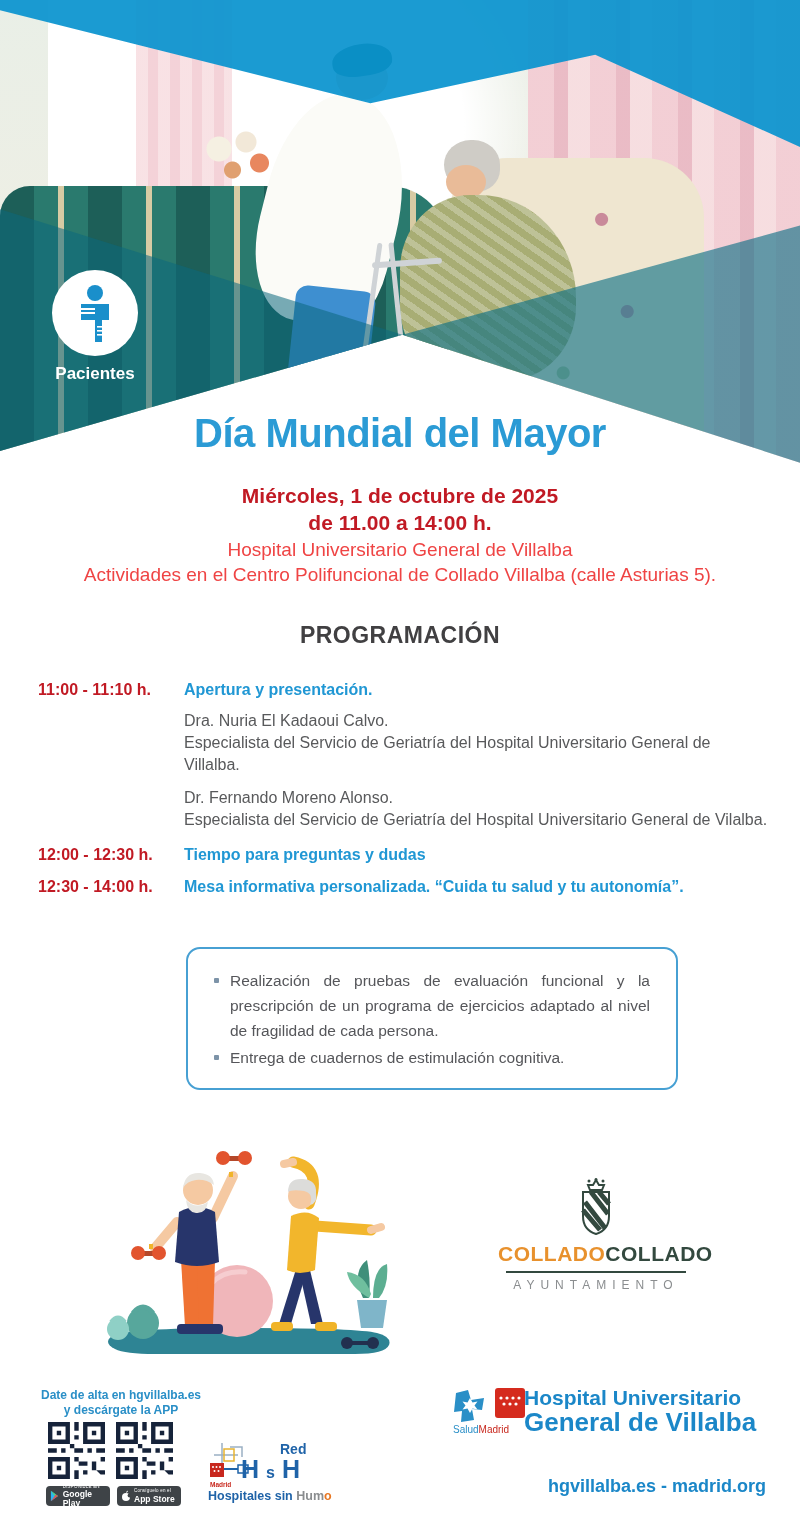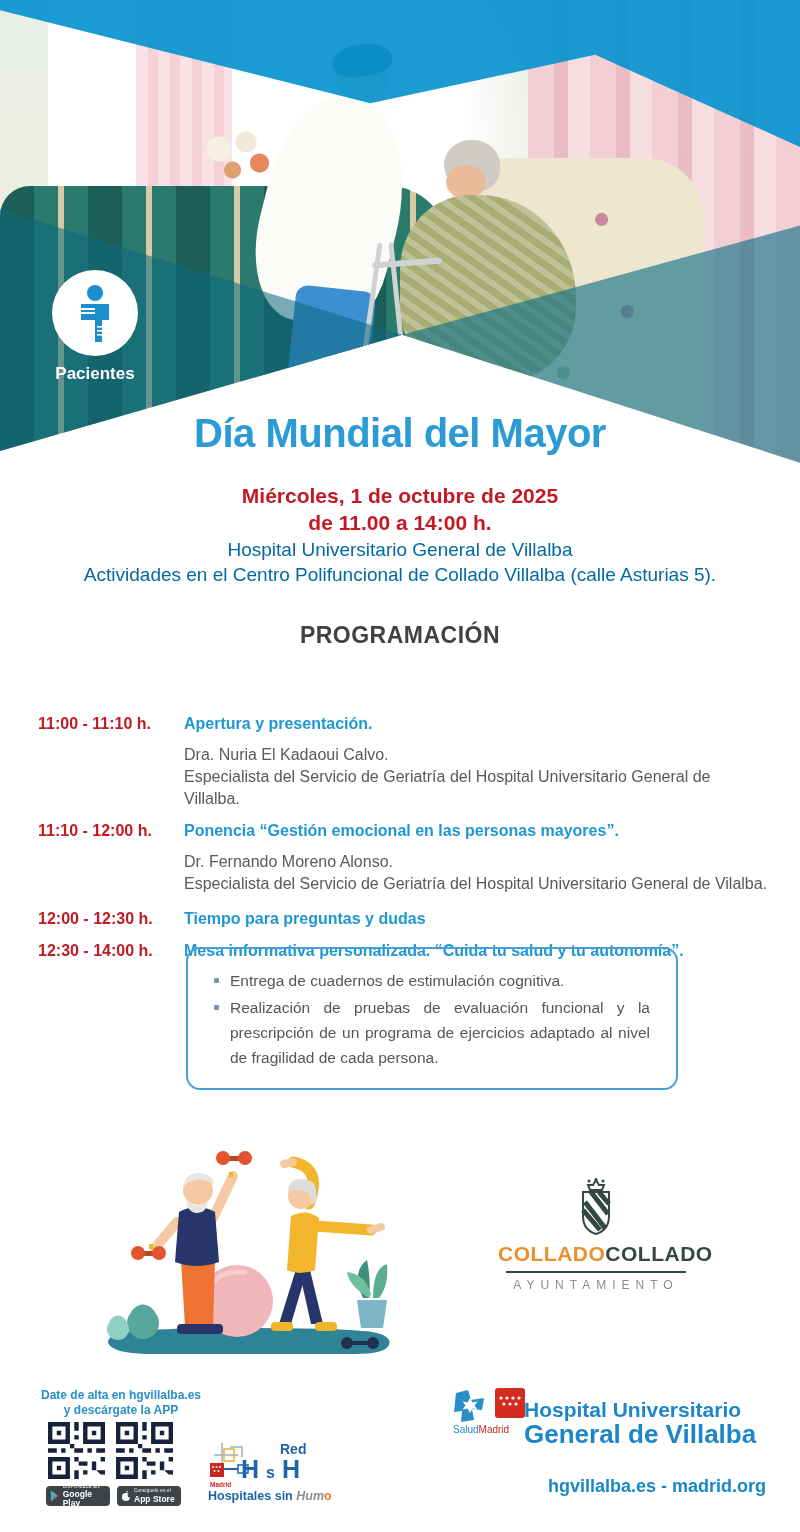--- a/index.html
+++ b/index.html
@@ -57,27 +57,27 @@
   .badge{position:absolute;left:52px;top:270px;width:86px;height:86px;background:#fff;border-radius:50%;
     display:flex;align-items:center;justify-content:center;}
   .badge-label{position:absolute;left:30px;top:364px;width:130px;text-align:center;color:#fff;
     font-weight:bold;font-size:17px;}
 
   
   .title{position:absolute;left:0;top:411px;width:100%;text-align:center;color:var(--blue);
     font-size:40px;font-weight:bold;letter-spacing:-.5px;}
   .date-line{position:absolute;width:100%;text-align:center;color:var(--red);font-weight:bold;font-size:21px;}
   .d1{top:484px;} .d2{top:511px;}
-  .venue-line{position:absolute;width:100%;text-align:center;color:#0369a1;font-size:19px;}
+  .venue-line{position:absolute;width:100%;text-align:center;color:#ef4444;font-size:19px;}
   .v1{top:539px;} .v2{top:564px;}
 
   
   .prog-heading{position:absolute;left:0;top:622px;width:100%;text-align:center;color:#414042;
     font-size:23px;font-weight:bold;letter-spacing:.5px;}
-  .program{position:absolute;left:38px;top:715px;width:730px;}
+  .program{position:absolute;left:38px;top:681px;width:730px;}
   .prog-row{display:flex;align-items:flex-start;}
   .prog-time{width:146px;flex:0 0 146px;color:var(--red);font-weight:bold;font-size:16px;}
   .prog-title{color:#2097d4;font-weight:bold;font-size:16px;}
   .prog-speaker{margin:11px 0 0 146px;color:#58595b;font-size:16px;line-height:1.38;}
   .mt1{margin-top:12px;} .mt2{margin-top:15px;} .mt3{margin-top:14px;}
 
   
   .info-box{position:absolute;left:186px;top:947px;width:492px;border:2px solid var(--box-border);
     border-radius:14px;padding:19px 26px 16px 24px;}
   .info-box ul{list-style:none;}
@@ -107,27 +107,27 @@
   .store-txt{color:#fff;line-height:1;}
   .store-txt .small{display:block;font-size:4.5px;letter-spacing:.2px;}
   .store-txt .big{display:block;font-size:8.5px;font-weight:bold;margin-top:1px;}
 
   .hsh{position:absolute;left:208px;top:1441px;width:140px;}
   .hsh-red{position:absolute;left:72px;top:0;color:var(--hsh-blue);font-weight:bold;font-size:14px;}
   .hsh-hsh{position:absolute;left:33px;top:14px;color:var(--hsh-blue);font-weight:bold;font-size:25px;}
   .hsh-hsh .s{font-size:16px;}
   .hsh-madrid{position:absolute;left:2px;top:40px;color:#c8281e;font-size:6.5px;font-weight:bold;}
   .hsh-tag{position:absolute;left:0;top:48px;font-size:12.5px;font-weight:bold;white-space:nowrap;}
-  .hsh-tag .b{color:var(--hsh-blue);} .hsh-tag .g{color:#8a8d8f;font-style:italic;} .hsh-tag .o{color:#e87722;}
+  .hsh-tag .b{color:var(--hsh-blue);} .hsh-tag .g{color:#8a8d8f;} .hsh-tag .o{color:#e87722;}
 
   .hosp-logo{position:absolute;left:453px;top:1388px;display:flex;gap:8px;}
   .salud-txt{position:absolute;left:453px;top:1424px;font-size:10px;}
   .salud-txt .s{color:#2a8fc7;} .salud-txt .m{color:#c8281e;}
   .hosp-name{position:absolute;left:524px;top:1387px;color:#1b87c8;font-weight:bold;line-height:1.05;}
-  .hosp-name .l1{font-size:21px;display:block;margin-top:12px;}
+  .hosp-name .l1{font-size:21px;display:block;}
   .hosp-name .l2{font-size:26px;display:block;}
   .footer-links{position:absolute;right:34px;top:1476px;color:#1b87c8;font-weight:bold;font-size:18px;}
 </style>
 </head>
 <body>
 
 <div class="page">
 
   <div class="hero">
     <div class="hero-photo">
@@ -178,44 +178,40 @@
   <div class="program">
     <div class="prog-row">
       <div class="prog-time">11:00 - 11:10 h.</div>
       <div class="prog-title">Apertura y presentación.</div>
     </div>
     <div class="prog-speaker">
       <div>Dra. Nuria El Kadaoui Calvo.</div>
       <div>Especialista del Servicio de Geriatría del Hospital Universitario General de Villalba.</div>
     </div>
 
-    <div class="prog-row mt1">
-      <div class="prog-time">11:10 - 12:00 h.</div>
-      <div class="prog-title">Ponencia “Gestión emocional en las personas mayores”.</div>
-    </div>
     <div class="prog-speaker">
       <div>Dr. Fernando Moreno Alonso.</div>
       <div>Especialista del Servicio de Geriatría del Hospital Universitario General de Vilalba.</div>
     </div>
 
     <div class="prog-row mt2">
       <div class="prog-time">12:00 - 12:30 h.</div>
       <div class="prog-title">Tiempo para preguntas y dudas</div>
     </div>
 
     <div class="prog-row mt3">
       <div class="prog-time">12:30 - 14:00 h.</div>
       <div class="prog-title">Mesa informativa personalizada. “Cuida tu salud y tu autonomía”.</div>
     </div>
   </div>
 
   <div class="info-box">
     <ul>
+      <li>Realización de pruebas de evaluación funcional y la prescripción de un programa de ejercicios adaptado al nivel de fragilidad de cada persona.</li>
       <li>Entrega de cuadernos de estimulación cognitiva.</li>
-      <li>Realización de pruebas de evaluación funcional y la prescripción de un programa de ejercicios adaptado al nivel de fragilidad de cada persona.</li>
     </ul>
   </div>
 
   <svg class="illus" viewBox="0 0 312 222">
 
     <path d="M30 196 q-14 8 0 15 q10 5 40 5 h200 q30 0 34 -9 q3 -8 -12 -12 q-20 -5 -131 -5 q-111 0 -131 6 z" fill="#2e8494"></path>
 
     <circle cx="58" cy="185" r="16" fill="#57a79c"></circle>
     <path d="M48 175 q10 -12 20 0" fill="none" stroke="#57a79c" stroke-width="5"></path>
     <circle cx="33" cy="191" r="11" fill="#8fd0c6"></circle>

